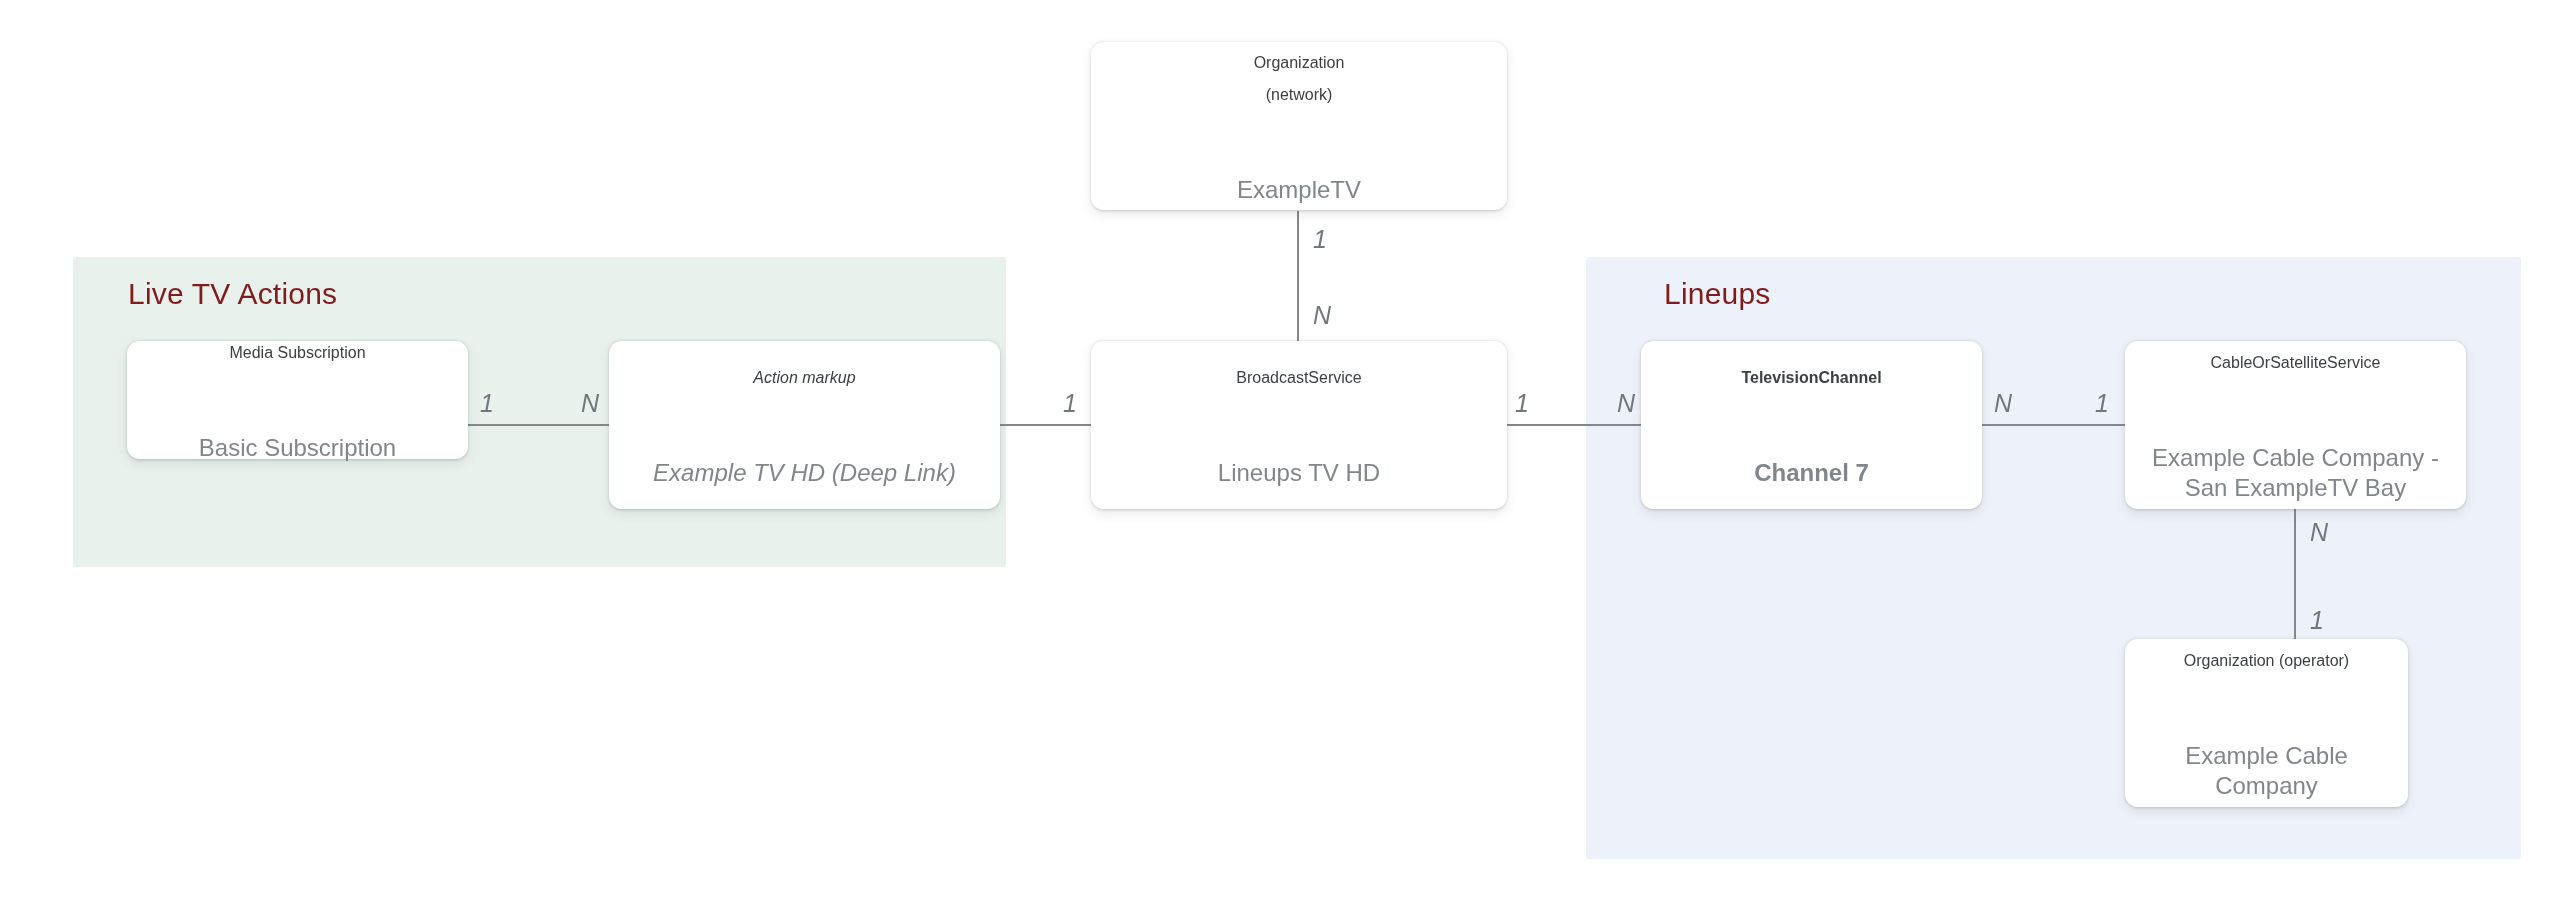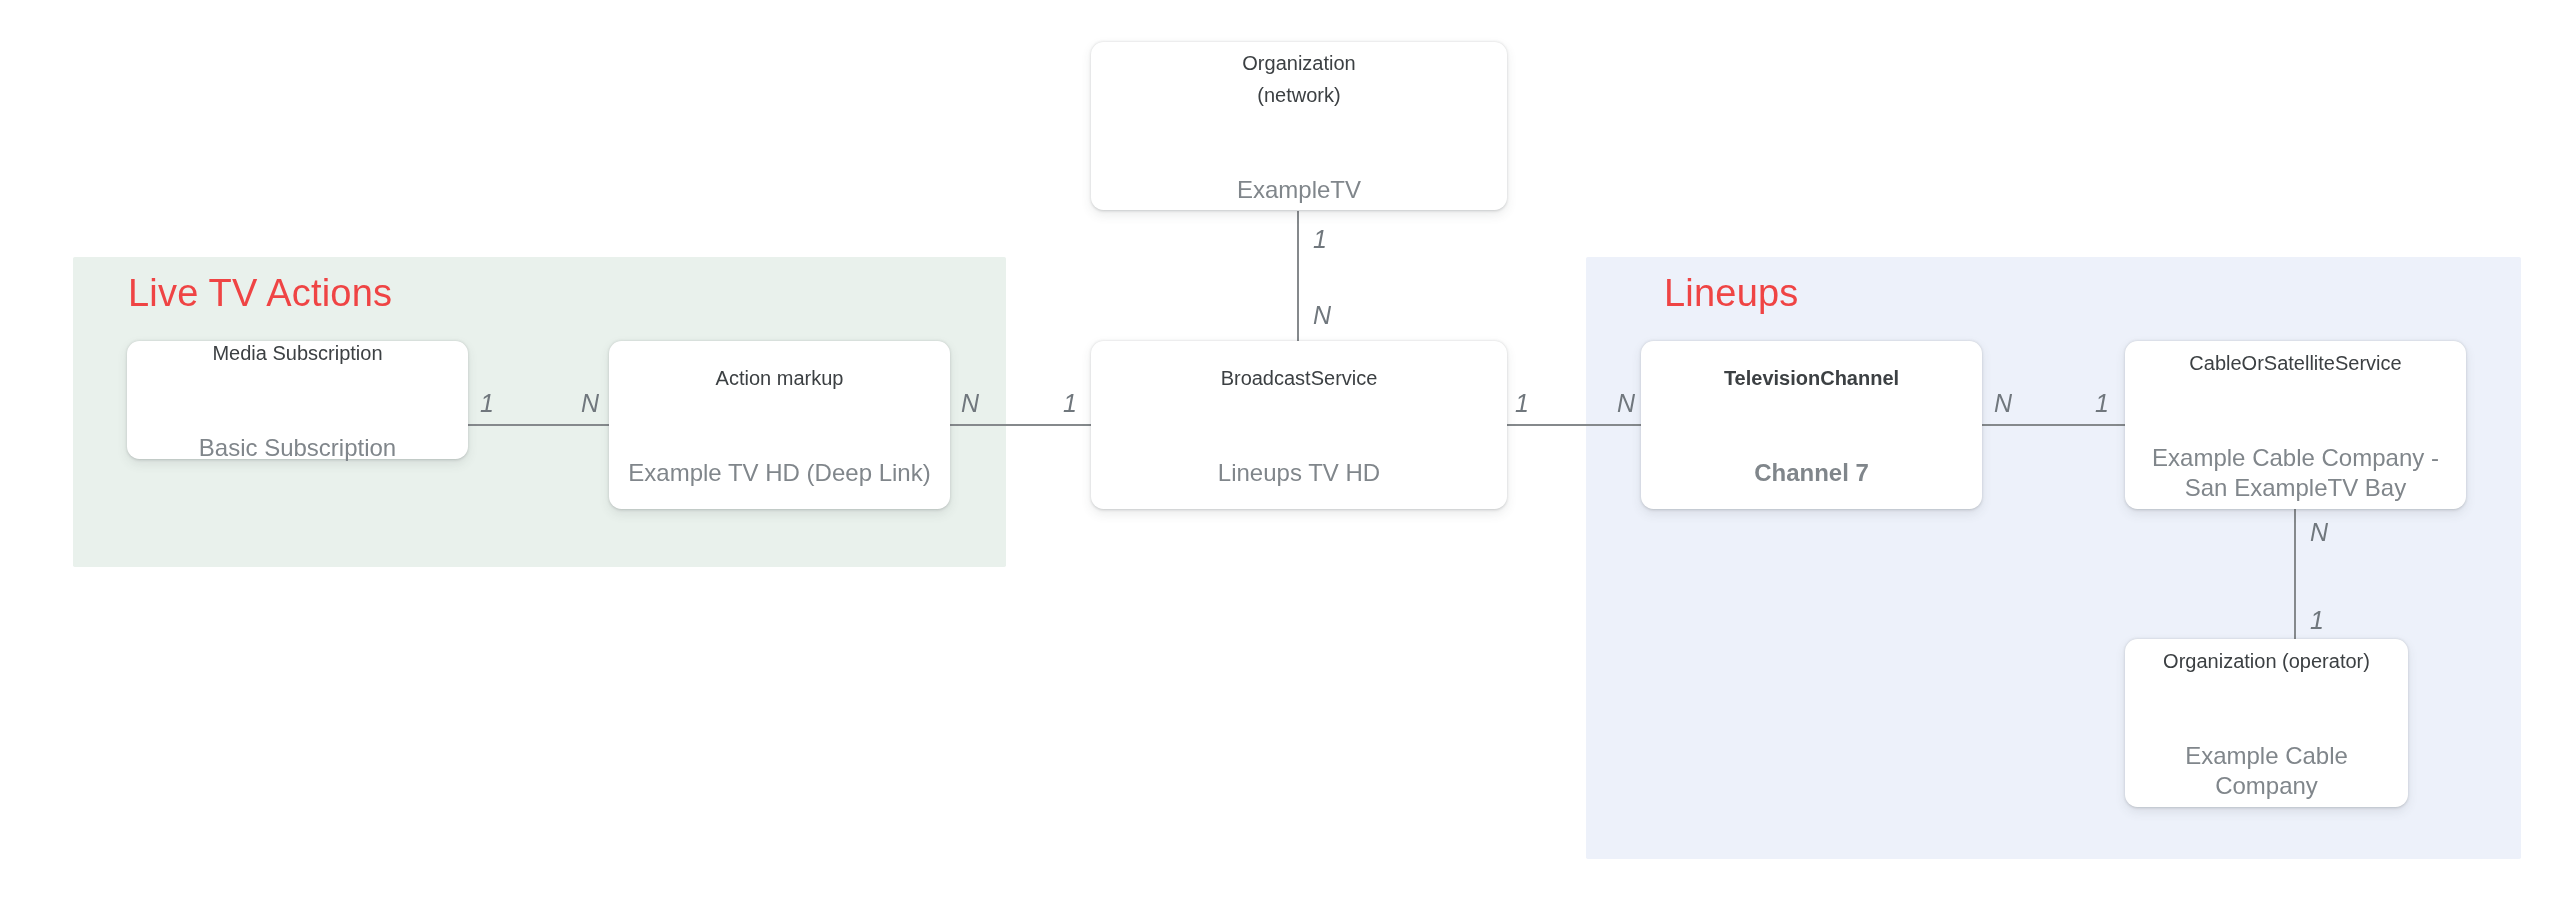--- a/index.html
+++ b/index.html
@@ -14,42 +14,42 @@
     background: #ffffff;
     overflow: hidden;
     font-family: "Liberation Sans", "DejaVu Sans", sans-serif;
   }
   .region {
     position: absolute;
     border-radius: 1.8px;
   }
   .region-title {
     position: absolute;
-    font-size: 38px;
+    font-size: 30px;
     line-height: 35px;
-    color: #ef4444;
+    color: #7f1d1d;
     letter-spacing: 0.2px;
     white-space: nowrap;
   }
   .node {
     position: absolute;
     background: #ffffff;
     border-radius: 12.4px;
     box-shadow: 0 0.9px 2.7px rgba(60,64,67,0.22), 0 4.4px 10.6px rgba(60,64,67,0.10);
     display: flex;
     flex-direction: column;
     align-items: center;
     justify-content: center;
     gap: 19.5px;
     text-align: center;
     box-sizing: border-box;
     padding: 0 14px;
   }
   .node-title {
-    font-size: 20px;
+    font-size: 16px;
     line-height: 32px;
     color: #3c4043;
     white-space: pre-line;
   }
   .node-subtitle {
     font-size: 24px;
     line-height: 30px;
     color: #80868b;
     white-space: pre-line;
     margin-top: 44px;
@@ -108,21 +108,21 @@
     <div class="node-title">Organization
 (network)</div>
     <div class="node-subtitle">ExampleTV</div>
   </div>
 
   <div class="node" style="left:127px; top:341px; width:341px; height:118px;">
     <div class="node-title">Media Subscription</div>
     <div class="node-subtitle">Basic Subscription</div>
   </div>
 
-  <div class="node" style="left:609px; top:341px; width:341px; height:168px;">
+  <div class="node" style="left:609px; top:341px; width:391px; height:168px;font-style:italic;">
     <div class="node-title">Action markup</div>
     <div class="node-subtitle">Example TV HD (Deep Link)</div>
   </div>
 
   <div class="node" style="left:1091px; top:341px; width:416px; height:168px;">
     <div class="node-title">BroadcastService</div>
     <div class="node-subtitle">Lineups TV HD</div>
   </div>
 
   <div class="node" style="left:1641px; top:341px; width:341px; height:168px;font-weight:bold;">

